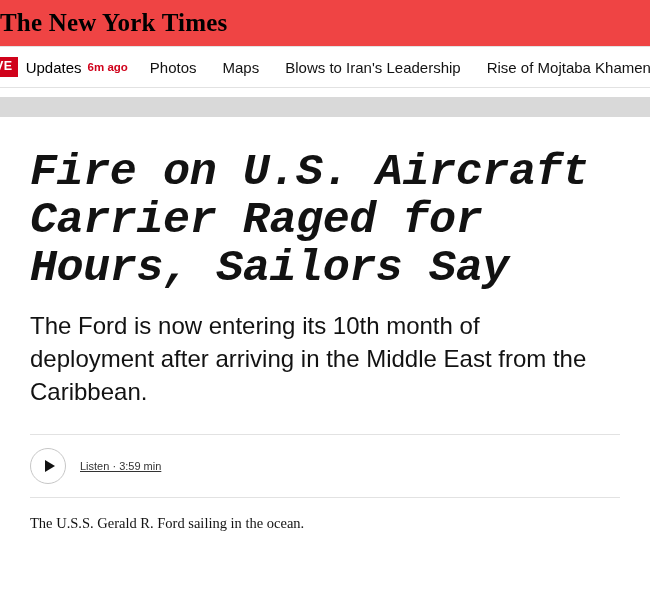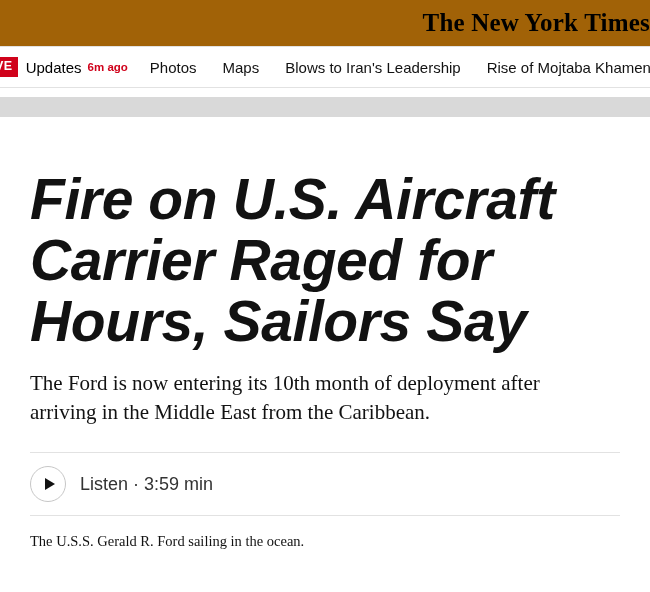--- a/index.html
+++ b/index.html
@@ -14,22 +14,22 @@
     color: #121212;
     overflow: hidden;
     position: relative;
   }
 
   
   .masthead {
     height: 46px;
     display: flex;
     align-items: center;
-    justify-content: flex-end;
-    background: #a16207;
+    justify-content: flex-start;
+    background: #ef4444;
   }
   .masthead-logo {
     font-family: "Liberation Serif", "DejaVu Serif", serif;
     font-size: 25px;
     font-weight: 700;
     letter-spacing: 0.2px;
     color: #000000;
     white-space: nowrap;
   }
 
@@ -80,33 +80,33 @@
     height: 20px;
     background: #d9d9d9;
     margin-top: 9px;
   }
 
   
   .article {
     padding: 0 30px;
   }
   .headline {
-    font-family: Liberation Sans, sans-serif;
+    font-family: Liberation Mono, monospace;
     font-style: italic;
     font-weight: 700;
-    font-size: 57px;
+    font-size: 45px;
     line-height: 1.07;
     letter-spacing: -0.4px;
-    margin: 52px 0 0 0;
+    margin: 32px 0 0 0;
     color: #121212;
     max-width: 600px;
   }
   .summary {
-    font-family: Liberation Serif, serif;
-    font-size: 21px;
+    font-family: Liberation Sans, sans-serif;
+    font-size: 24px;
     line-height: 1.36;
     color: #121212;
     margin: 17px 0 0 0;
     max-width: 575px;
   }
 
   
   .listen-rule {
     border-top: 1px solid #e2e2e2;
     margin: 26px 0 0 0;
@@ -131,23 +131,24 @@
   .play-triangle {
     width: 0;
     height: 0;
     border-left: 10px solid #121212;
     border-top: 6px solid transparent;
     border-bottom: 6px solid transparent;
     margin-left: 3px;
   }
   .listen-label {
     font-family: "Liberation Sans", sans-serif;
-    font-size: 18px;
+    font-size: 11px;
     color: #333333;
     margin-left: 14px;
+    text-decoration: underline;
   }
 
   
   .media-rule {
     border-top: 1px solid #e2e2e2;
     margin: 0;
   }
   .alt-text {
     font-family: "Liberation Serif", "DejaVu Serif", serif;
     font-size: 14.5px;

